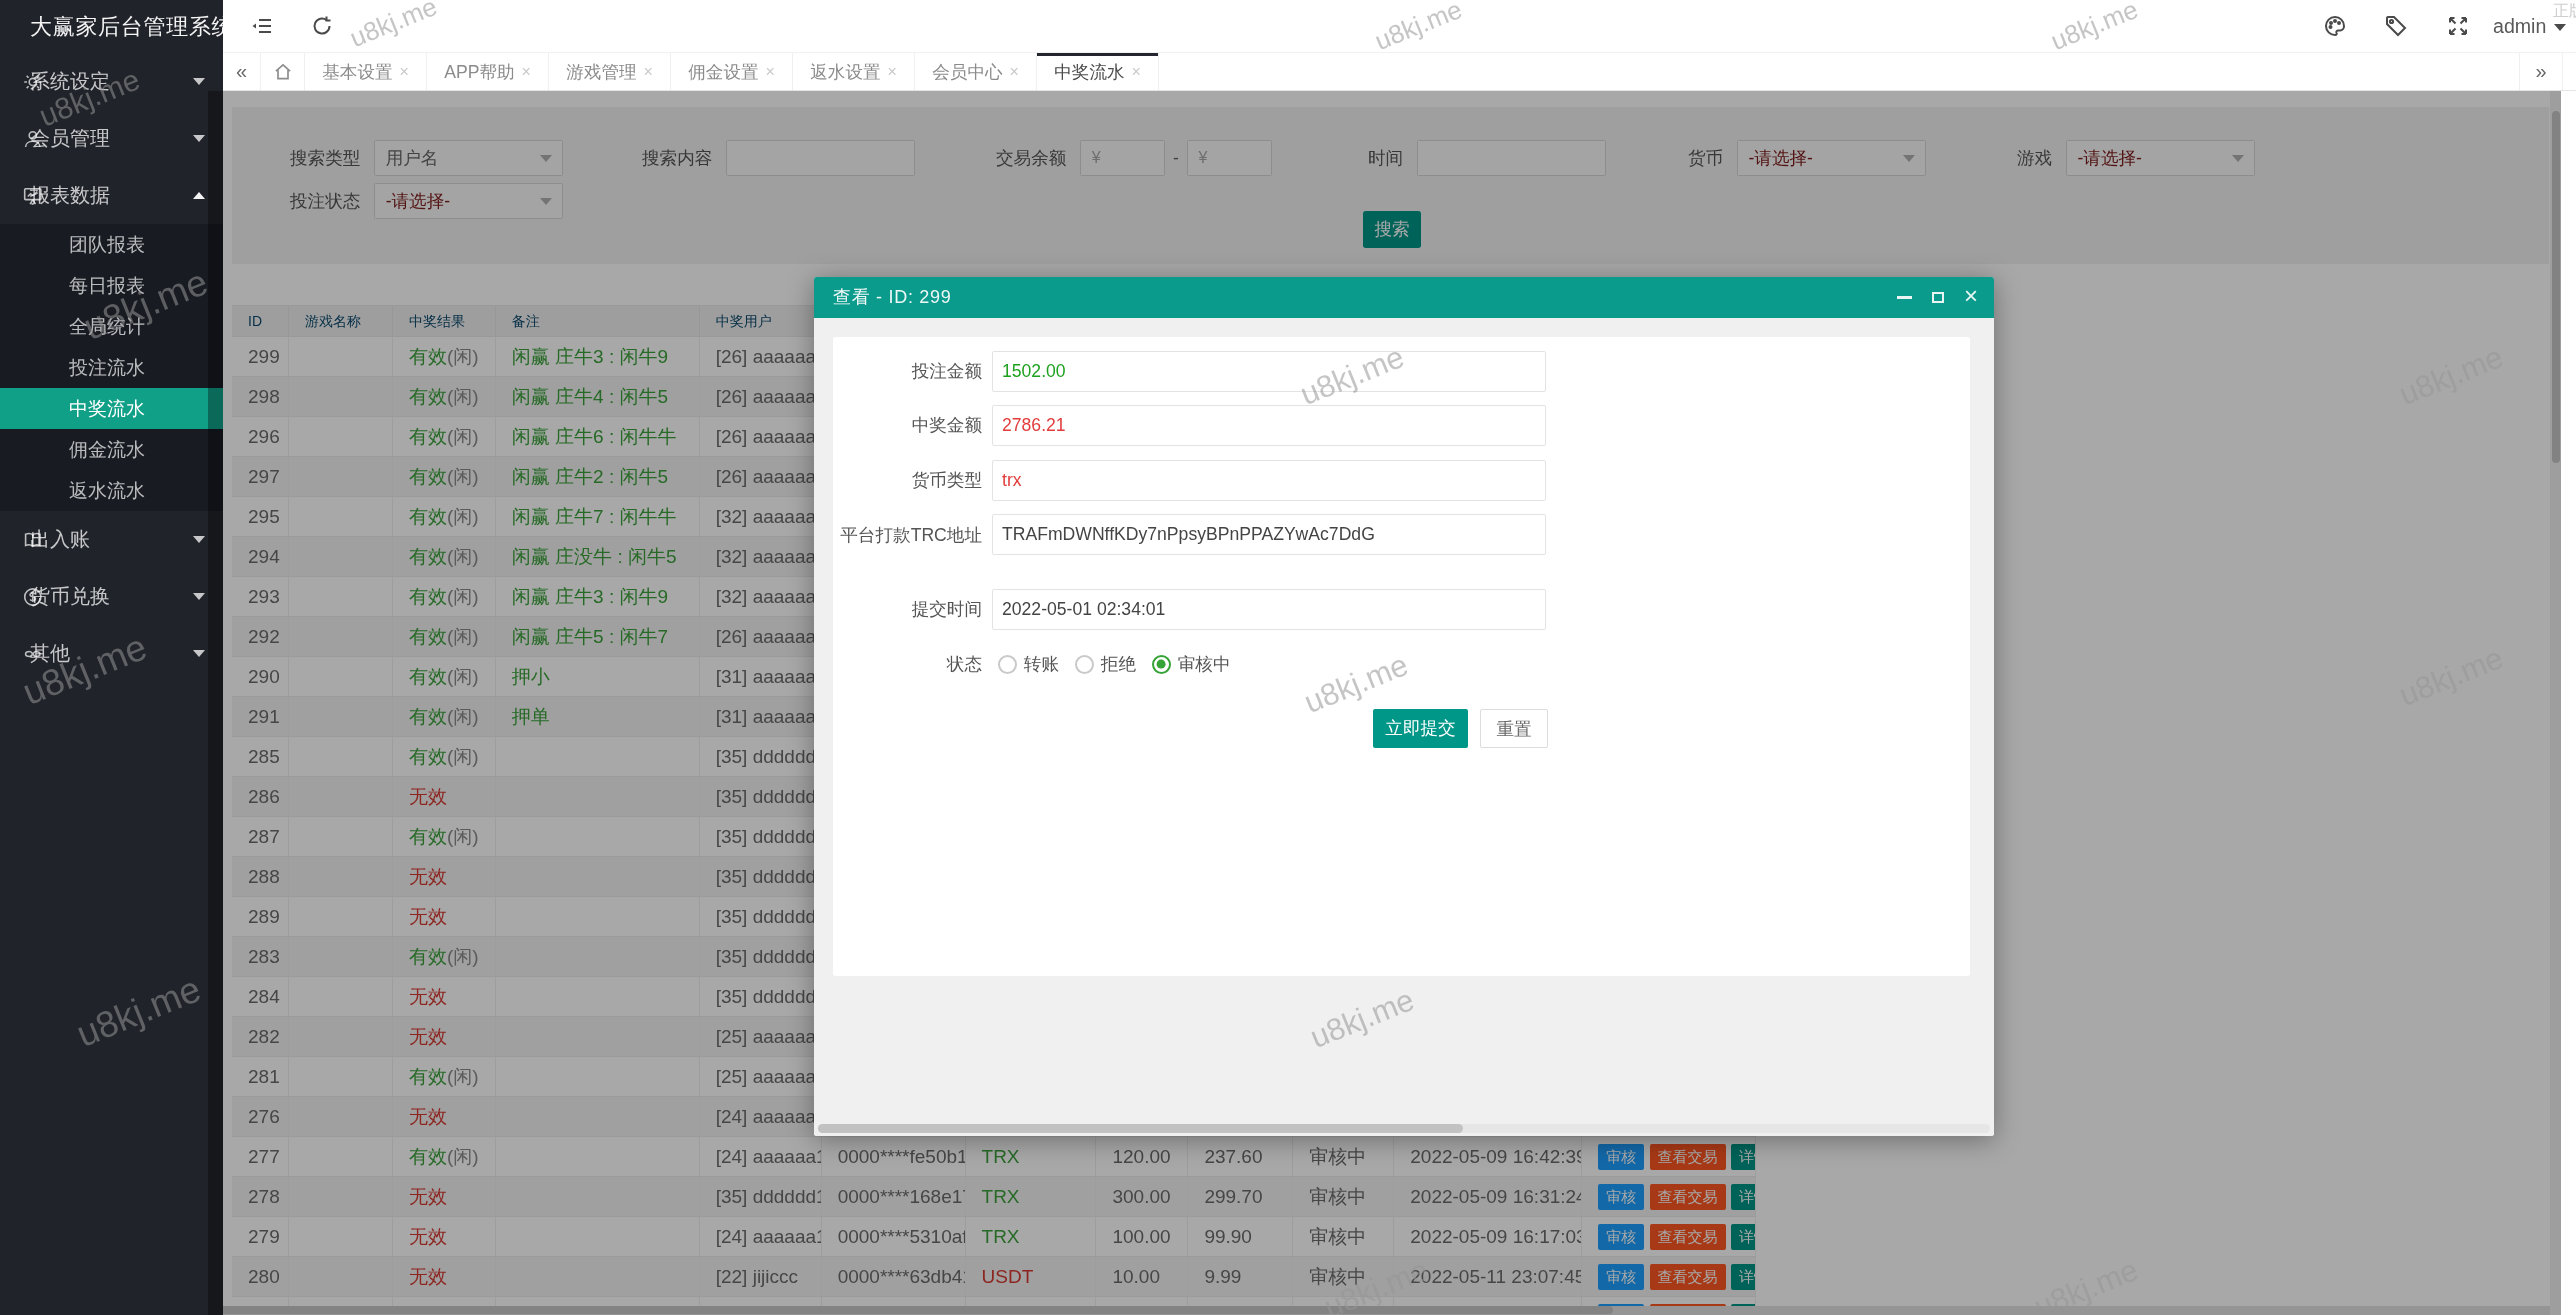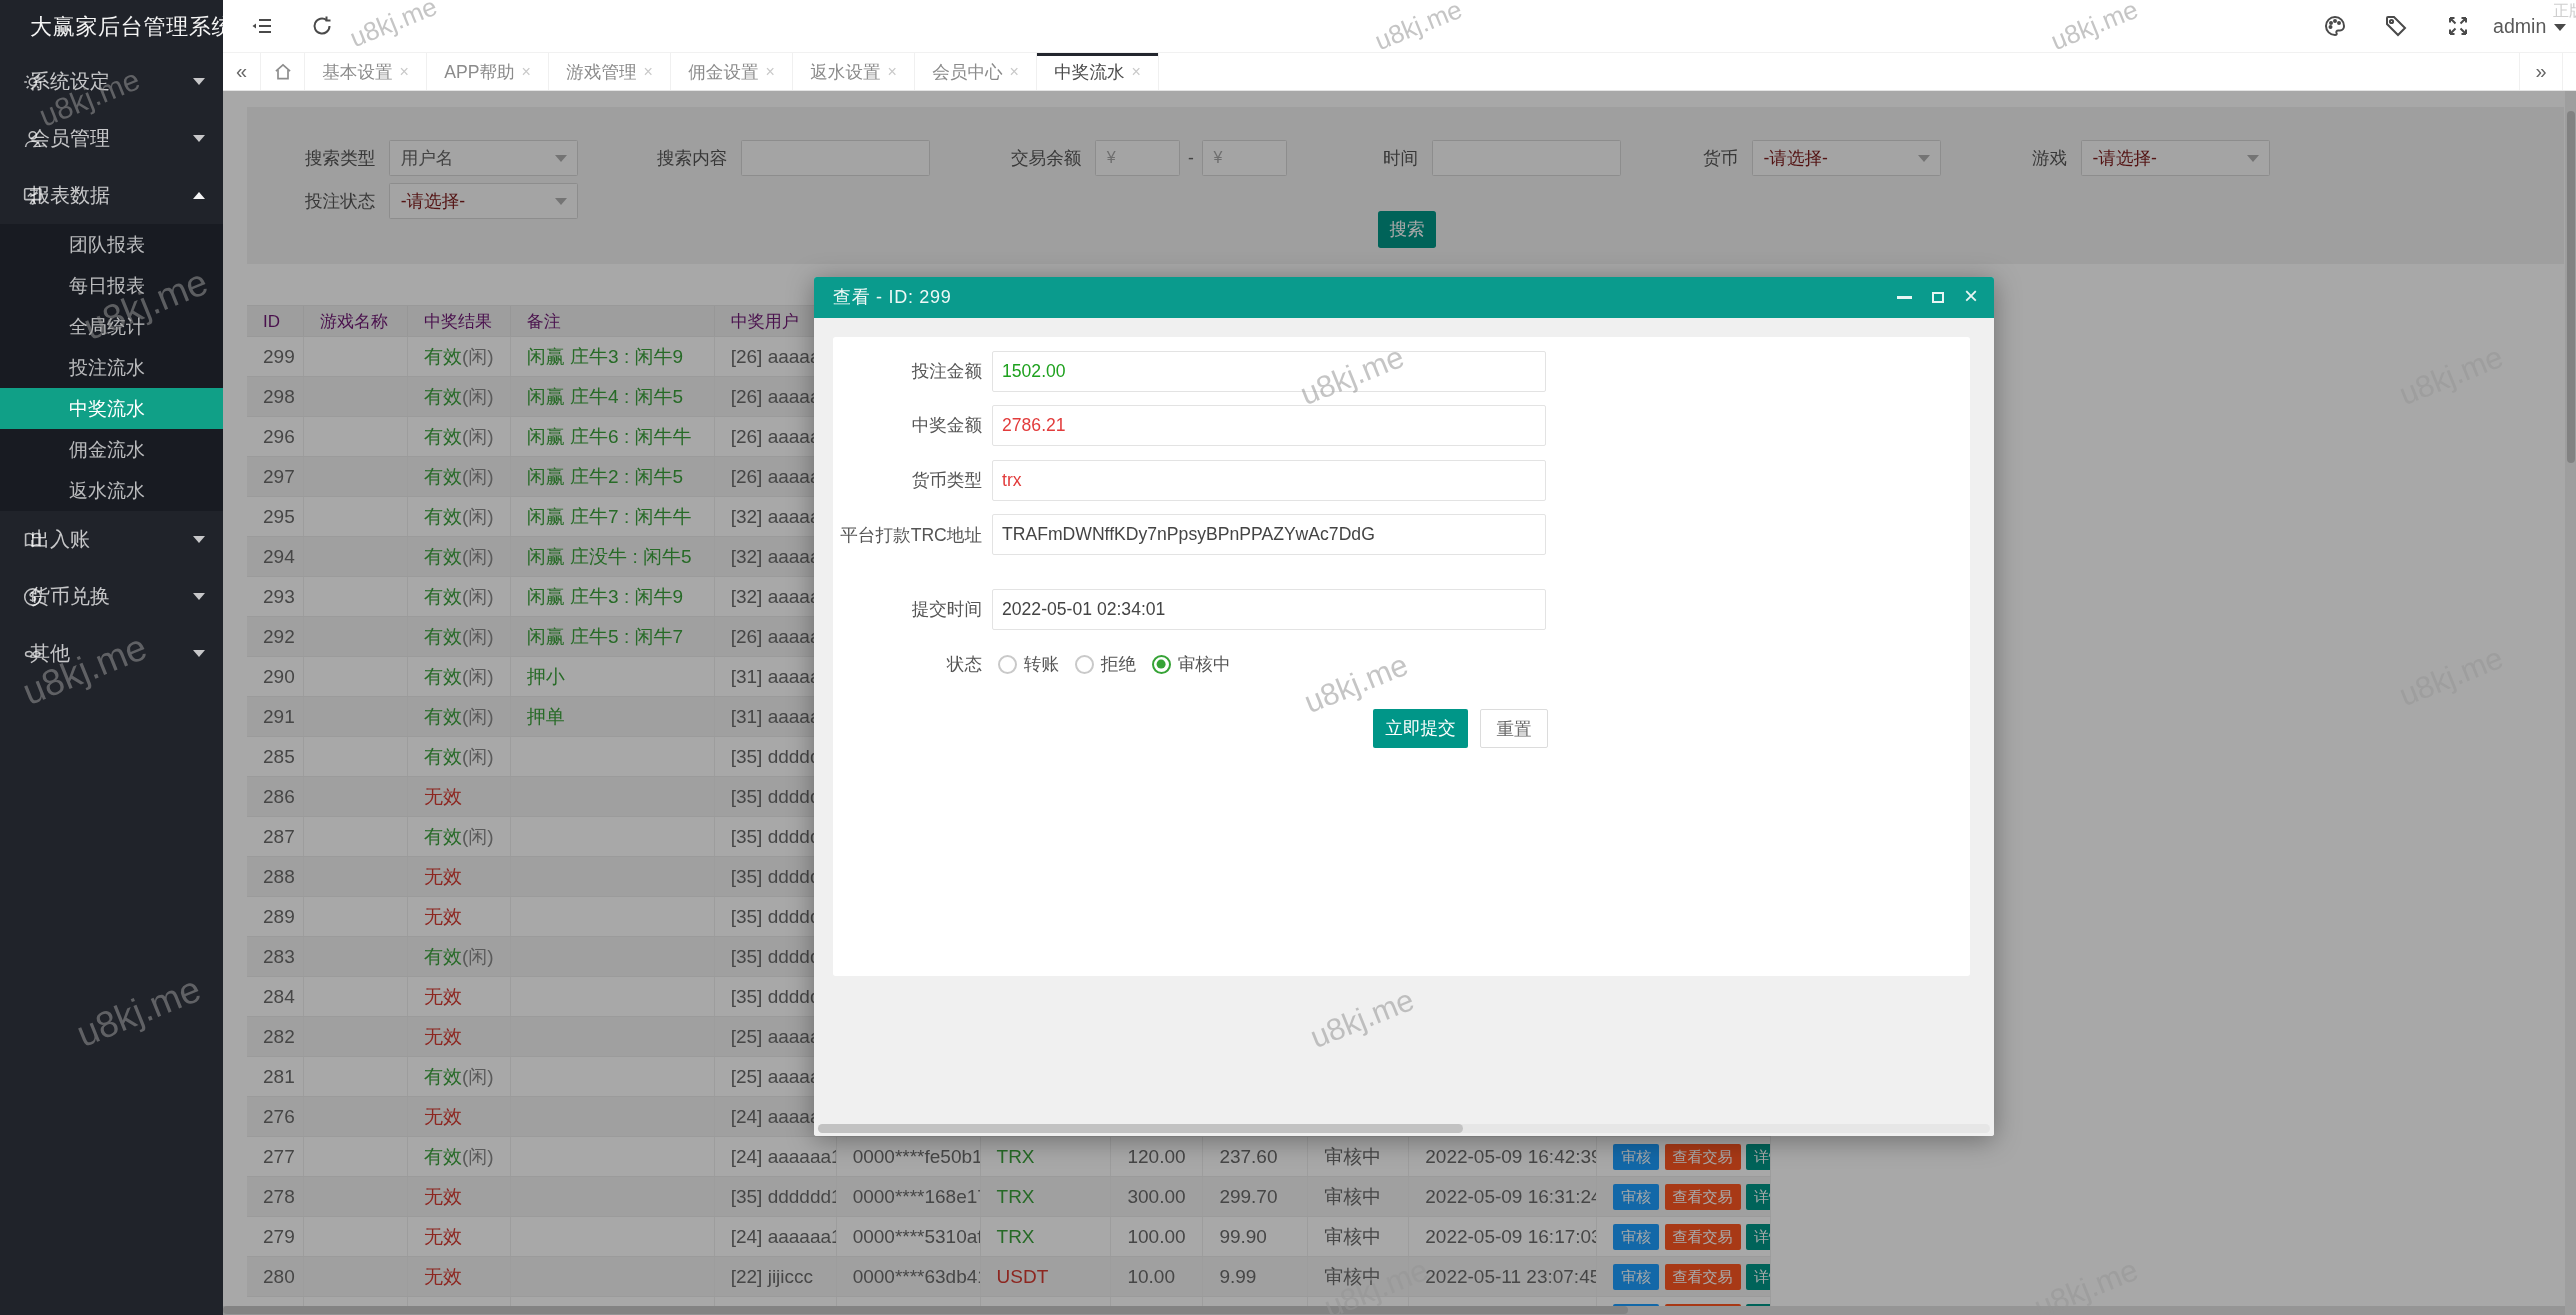--- a/index.html
+++ b/index.html
@@ -46,36 +46,36 @@
   .tab{position:relative;width:122px;height:37px;border-right:0.7px solid #f0f0f0;display:flex;align-items:center;justify-content:center;gap:6.8px;cursor:pointer;background:#fff;}
   .tab-label{font-size:17.6px;color:#8b8b8b;white-space:nowrap;}
   .tab-close{font-size:16px;color:#c9c9c9;}
   .tab.active .tab-label{color:#4a4a4a;}
   .tab.active::before{content:"";position:absolute;left:0;top:0;width:100%;height:2.7px;background:#23262e;}
   .tab-next{position:absolute;left:2296px;top:0;width:43px;height:37px;line-height:37px;text-align:center;font-size:20px;color:#666;border-left:0.7px solid #f0f0f0;cursor:pointer;}
   .tab-menu{position:absolute;left:2339px;top:0;width:43px;height:37px;border-left:0.7px solid #f0f0f0;cursor:pointer;}
   .tab-menu svg{width:17.6px;height:17.6px;position:absolute;left:10.8px;top:10px;color:#666;}
 
   
-  .content{position:absolute;left:223px;top:91px;width:2353px;height:1224px;background:#fff;overflow:hidden;}
+  .content{position:absolute;left:208px;top:91px;width:2353px;height:1224px;background:#fff;overflow:hidden;}
   .search-panel{position:absolute;left:24px;top:16px;width:2317px;height:157px;background:#f2f2f2;}
   .sfield{position:absolute;display:flex;align-items:center;}
   .sfield .slabel{font-size:17.6px;color:#565656;margin-right:13.5px;white-space:nowrap;}
   .sbox{position:relative;height:36px;background:#f9f9f9;border:0.7px solid #d6d6d6;border-radius:1.4px;display:flex;align-items:center;padding:0 10.8px;}
   .sbox.w280{width:189px;} .sbox.w125{width:85px;}
   .sbox .val{font-size:17.6px;color:#666;} .sbox .ph{font-size:17.6px;color:#7f1d1d;}
   .sbox .yuan{font-size:16px;color:#a8a8a8;}
   .sbox .sarrow{position:absolute;right:9.5px;top:50%;margin-top:-2.7px;width:0;height:0;border-left:6px solid transparent;border-right:6px solid transparent;border-top:7.4px solid #b0b0b0;}
   .sdash{font-size:17.6px;color:#666;margin:0 8px;}
   .search-btn{position:absolute;left:1155px;top:120px;width:58px;height:37px;background:var(--teal);border-radius:2.7px;color:#fff;font-size:17.6px;text-align:center;line-height:37px;cursor:pointer;}
 
   
   .gtable{position:absolute;left:24px;top:214px;width:1524px;}
   .g-hrow{display:flex;height:32px;background:#f0f0f0;border-top:0.7px solid #e8e8e8;border-bottom:0.7px solid #e8e8e8;}
-  .g-hcell{font-size:17px;color:#701a75;line-height:31px;padding-left:16px;border-right:0.7px solid #e6e6e6;overflow:hidden;white-space:nowrap;}
+  .g-hcell{font-size:14px;color:#0c4a6e;line-height:31px;padding-left:16px;border-right:0.7px solid #e6e6e6;overflow:hidden;white-space:nowrap;}
   .g-row{display:flex;height:40px;background:#fff;border-bottom:0.7px solid #ececec;}
   .g-row.stripe{background:#f3f3f3;}
   .g-cell{font-size:19px;color:var(--txt);line-height:39px;padding-left:16px;border-right:0.7px solid #efefef;overflow:hidden;white-space:nowrap;}
   .t-green{color:var(--green);} .t-red{color:var(--red);} .t-gray{color:#8a8a8a;}
   .acts{display:flex;align-items:center;gap:5.4px;}
   .abtn{height:26px;line-height:26px;padding:0 8px;border-radius:2px;color:#fff;font-size:15px;cursor:pointer;white-space:nowrap;}
   .abtn.blue{background:var(--blue);} .abtn.orange{background:var(--orange);} .abtn.teal{background:var(--teal);}
 
   .vscroll{position:absolute;right:0;top:0;width:10.8px;height:100%;background:#f0f0f0;}
   .vthumb{position:absolute;left:1.4px;top:20px;width:8px;height:352px;background:#c6c6c6;border-radius:4px;}

